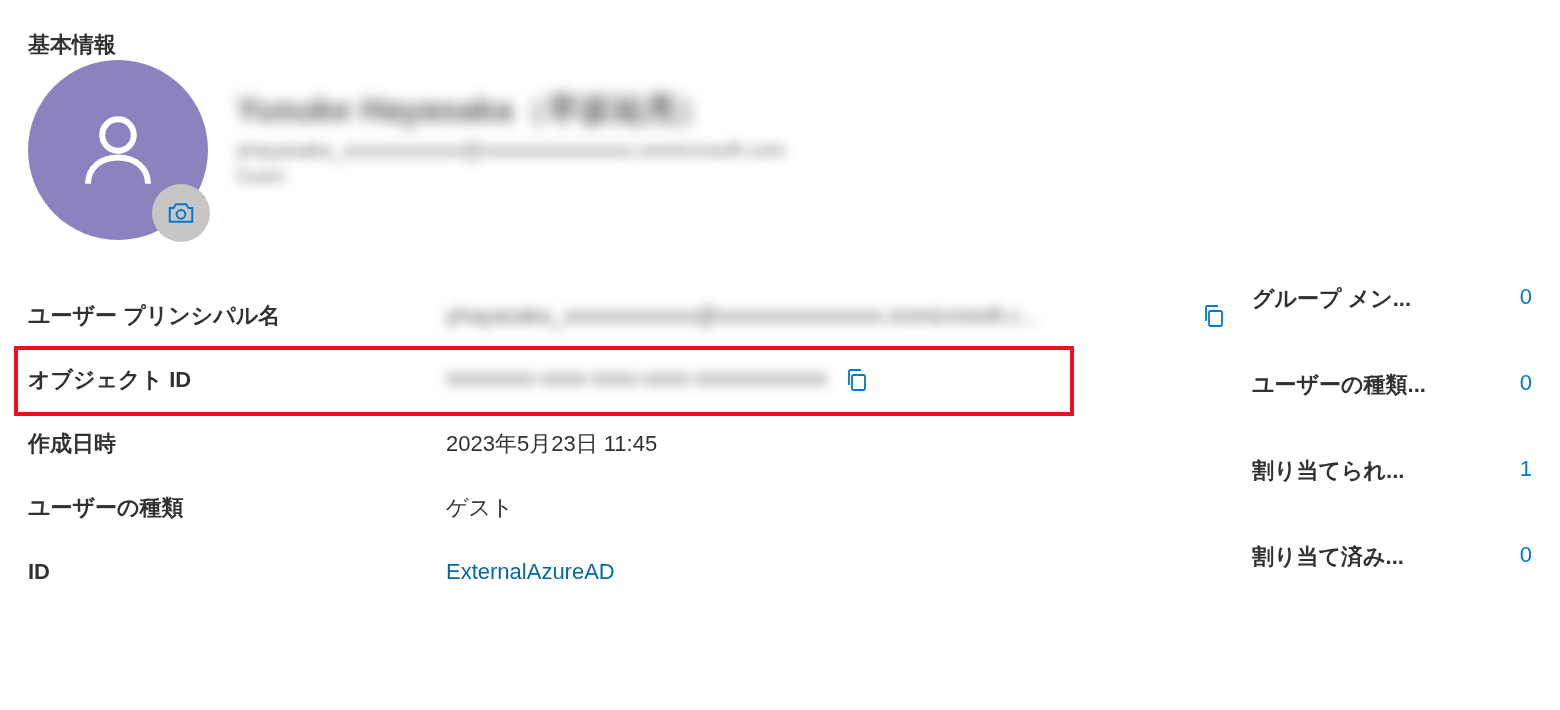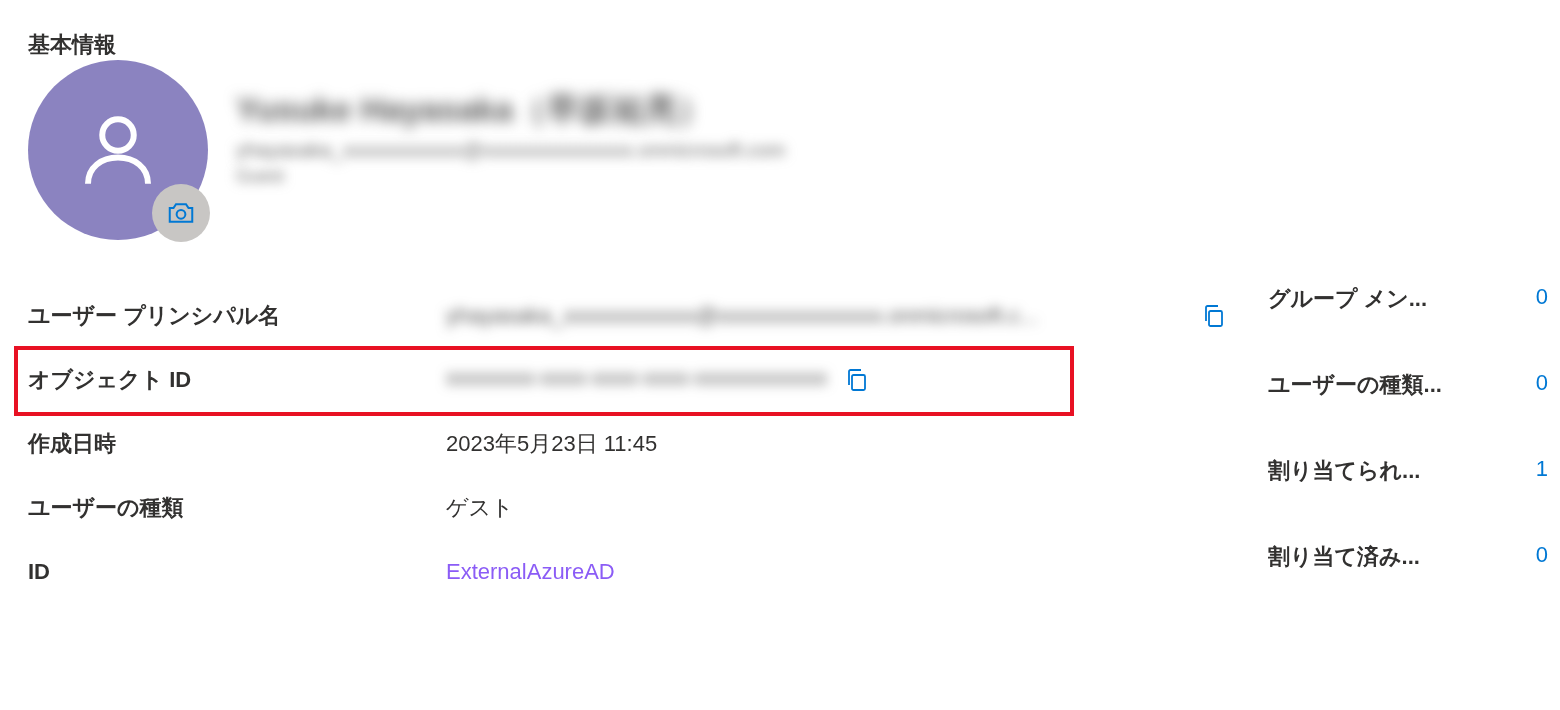--- a/index.html
+++ b/index.html
@@ -67,21 +67,21 @@
     }
     .type-sub {
       font-size: 18px;
       color: #6b6b6b;
       margin-top: 4px;
       filter: blur(6px);
       user-select: none;
     }
     .content {
       display: flex;
-      gap: 40px;
+      gap: 24px;
     }
     .left-col {
       flex: 0 0 1200px;
     }
     .right-col {
       flex: 0 0 280px;
     }
     .prop-row {
       display: flex;
       align-items: center;
@@ -99,21 +99,21 @@
       font-size: 22px;
       color: #323130;
       display: flex;
       gap: 14px;
     }
     .prop-value .blurred {
       color: #555;
       filter: blur(6px);
       user-select: none;
     }
-    .prop-value .link { color: #8b5cf6; }
+    .prop-value .link { color: #0369a1; }
     .copy-btn {
       flex: 0 0 auto;
       display: inline-flex;
       align-items: center;
       justify-content: center;
       width: 30px;
       height: 30px;
       cursor: pointer;
     }
     .copy-btn svg { width: 24px; height: 26px; }

